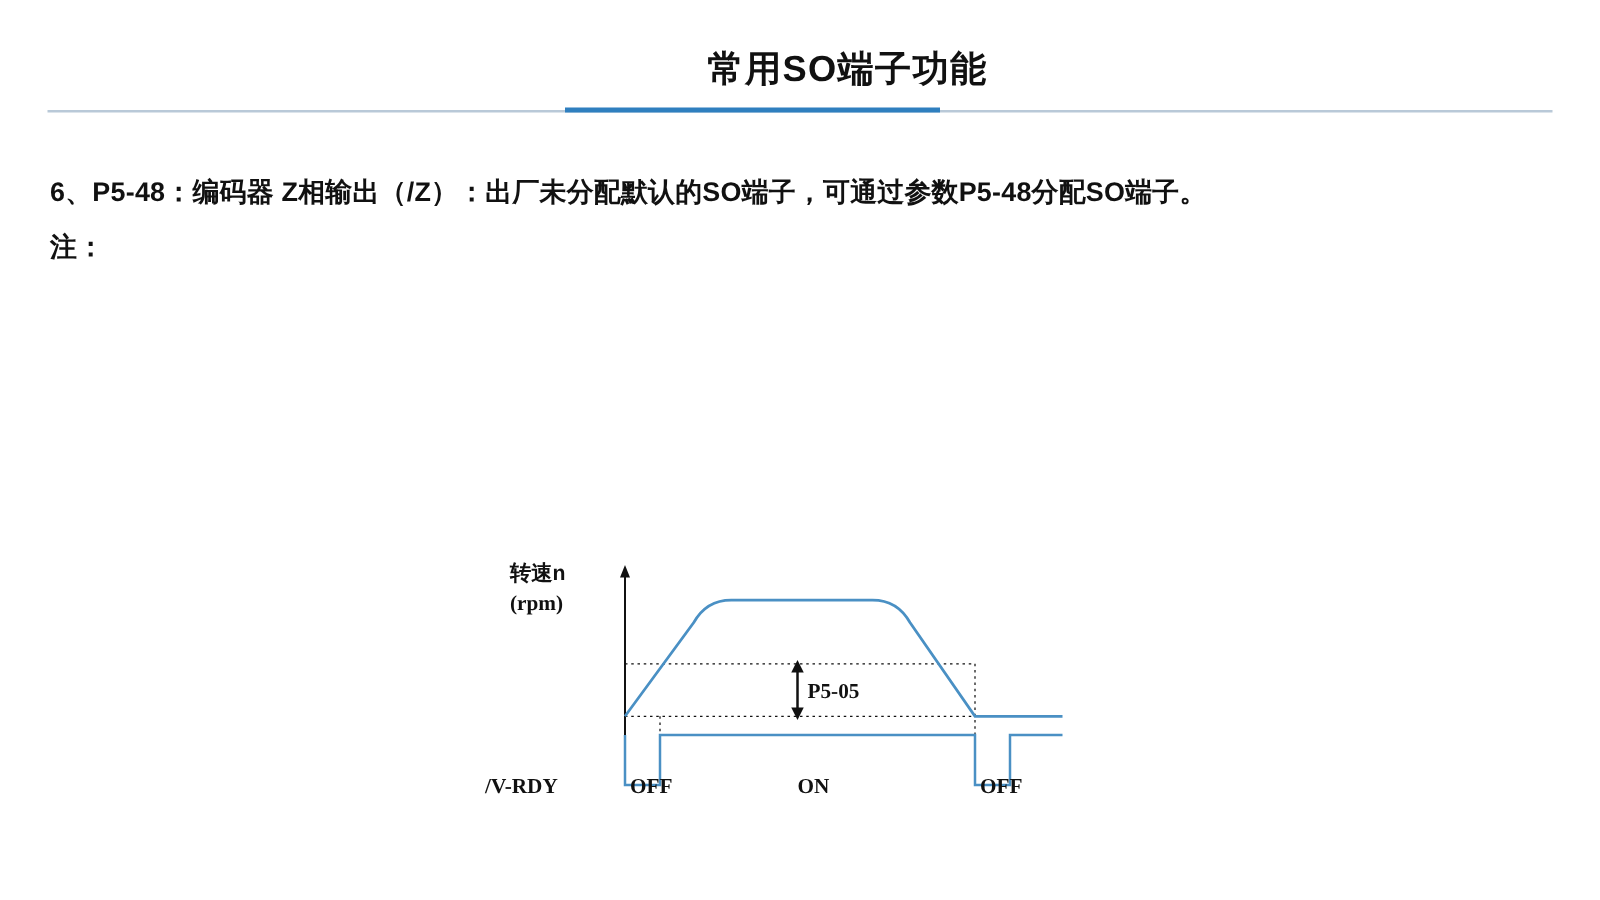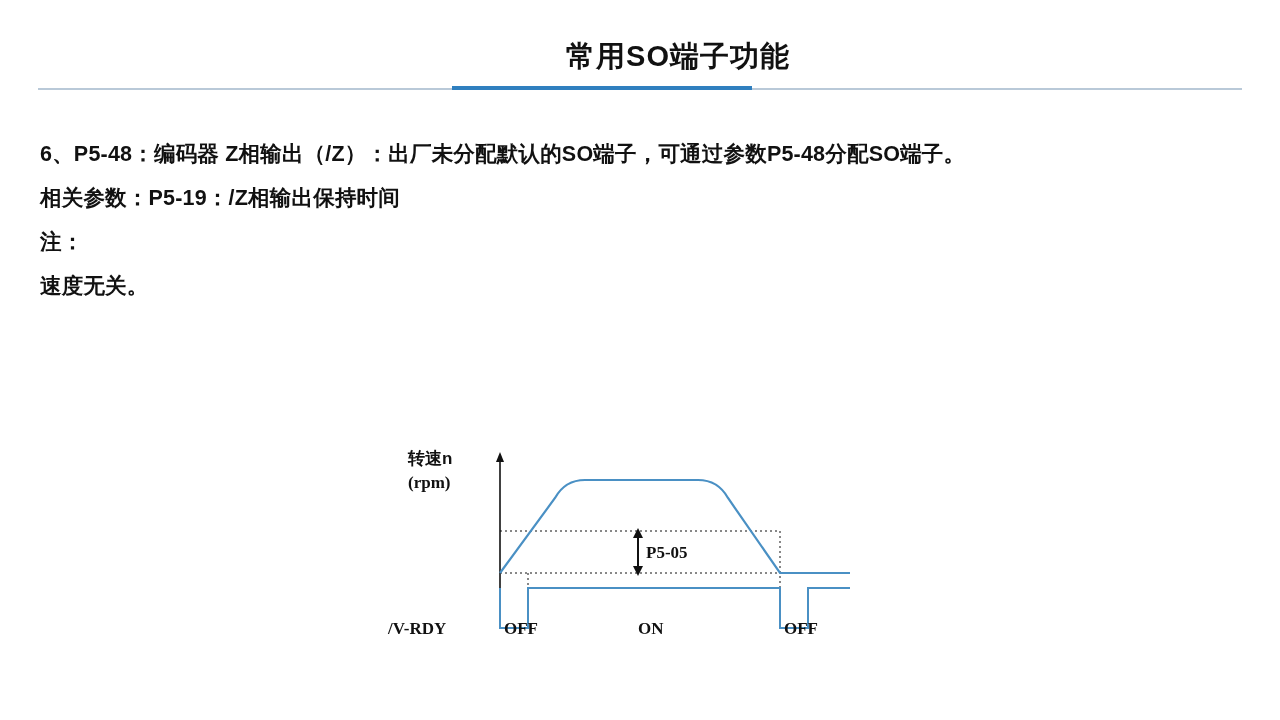--- a/index.html
+++ b/index.html
@@ -98,23 +98,21 @@
 <div class="slide">
 
   <div class="title-wrap">
     <div class="title">常用SO端子功能</div>
   </div>
   <div class="title-rule"></div>
   <div class="title-rule-accent"></div>
 
   <div class="body">
     <div class="p">6、P5-48：编码器 Z相输出（/Z）：出厂未分配默认的SO端子，可通过参数P5-48分配SO端子。</div>
-    <div class="p">相关参数：P5-19：/Z相输出保持时间</div>
     <div class="p">注：</div>
-    <div class="p">速度无关。</div>
   </div>
 
   <div class="diagram">
     <svg width="520" height="230" viewBox="0 0 520 230" xmlns="http://www.w3.org/2000/svg">
 
       <line x1="120" y1="20" x2="120" y2="190" stroke="#111111" stroke-width="1.6"></line>
       <polygon points="120,14 116,24 124,24" fill="#111111"></polygon>
 
       <text class="dg-label-cn" x="28" y="26">转速n</text>
       <text class="dg-label" x="28" y="50">(rpm)</text>

